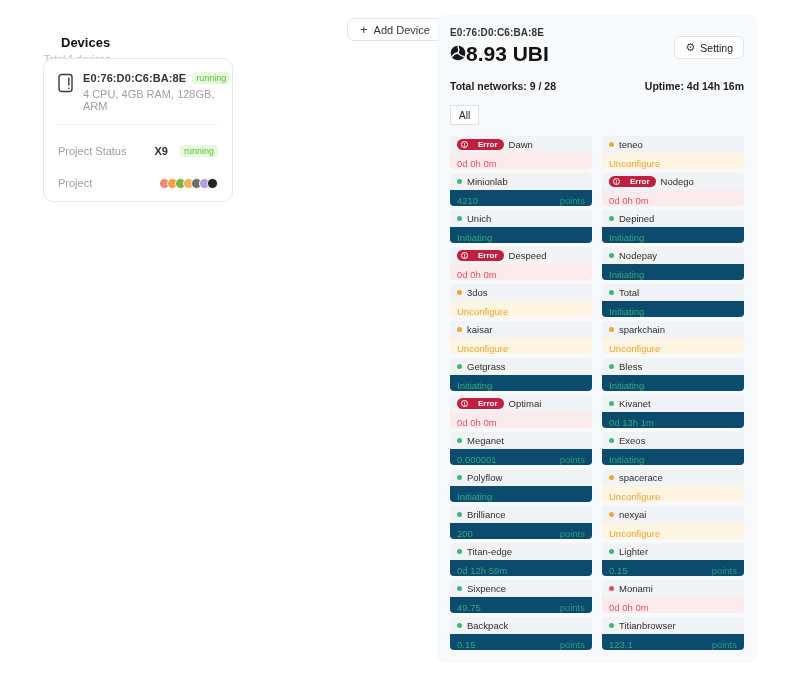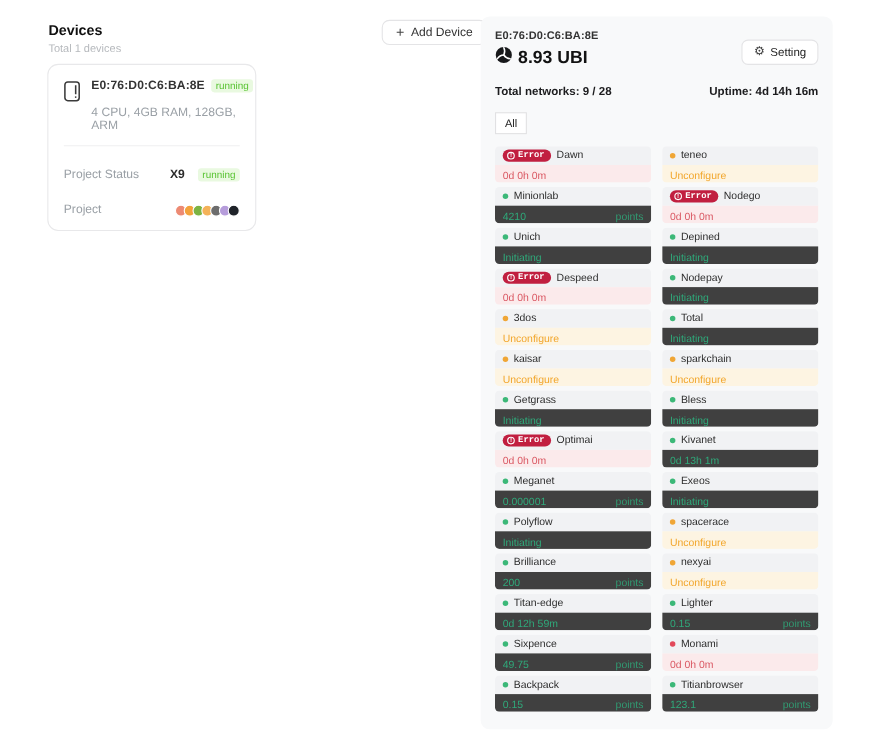--- a/index.html
+++ b/index.html
@@ -1,75 +1,75 @@
 <!DOCTYPE html>
 <html><head>
 <meta charset="utf-8">
 <style>
   * { margin:0; padding:0; box-sizing:border-box; }
   html,body { background:#fff; }
   body { width:800px; height:677px; font-family:"Liberation Sans", sans-serif; color:#222; }
   .page { position:relative; width:800px; height:677px; background:#fff; overflow:hidden; }
 
   
-  .left-head { position:absolute; left:44px; top:20px; }
+  .left-head { position:absolute; left:44px; top:35px;text-align:right; }
   .title { font-size:13px; font-weight:700; color:#101010; }
   .subtitle { font-size:10px; color:#b6b9bd; margin-top:4px; }
 
   .device-card { position:absolute; left:43px; top:58px; width:190px; background:#fff;
                  border:1px solid #e8e8ea; border-radius:10px; padding:13px 14px 12px; }
   .dc-top { display:flex; gap:9px; align-items:flex-start; }
   .dev-icon { flex:none; margin-top:1px; }
   .dc-line1 { display:flex; align-items:center; }
   .dc-mac { font-size:11px; font-weight:600; color:#333; letter-spacing:.1px; }
   .badge-run { background:#e9f9e0; color:#58c332; font-size:9px; padding:1px 4px; border-radius:3px; margin-left:6px; }
-  .dc-specs { font-size:11px; color:#9aa0a6; margin-top:12px; }
+  .dc-specs { font-size:11px; color:#9aa0a6; margin-top:4px; }
   .dc-div { border-top:1px solid #f1f1f2; margin-top:12px; }
   .dc-row { display:flex; justify-content:space-between; align-items:center; margin-top:20px; font-size:11px; }
   .dc-label { color:#9aa0a6; }
   .dc-right { display:flex; align-items:center; }
   .dc-x9 { color:#2b2b2b; font-weight:600; margin-right:6px; }
   .picons { display:flex; align-items:center; }
   .pico { width:11px; height:11px; border-radius:50%; margin-left:-3px; border:1px solid #fff; }
   .pico:first-child { margin-left:0; }
 
   
   .add-btn { position:absolute; left:347px; top:18px; display:inline-flex; align-items:center; gap:6px;
              background:#fff; border:1px solid #e4e4e6; border-radius:7px; padding:4px 12px;
              font-size:11px; color:#333; font-family:inherit; cursor:pointer; height:23px; }
   .plus { font-size:13px; line-height:1; color:#444; }
 
   
   .panel { position:absolute; left:437px; top:15px; width:320px; height:648px;
            background:#f8f9fa; border-radius:8px; padding:12px 13px; }
   .p-head { display:flex; justify-content:space-between; align-items:flex-start; }
   .p-mac { font-size:10px; font-weight:600; color:#333; letter-spacing:.1px; }
-  .p-bal { display:flex; align-items:center; gap:5px; font-size:16px; font-weight:700; color:#121212; margin-top:4px;text-align:right; }
+  .p-bal { display:flex; align-items:center; font-size:21px; font-weight:700; color:#121212; margin-top:4px;text-align:right; }
   .setting-btn { display:inline-flex; align-items:center; gap:5px; background:#fff; border:1px solid #e4e4e6;
                  border-radius:6px; padding:0 10px; height:23px; font-size:10.5px; color:#222;
                  font-family:inherit; cursor:pointer; margin-top:9px; }
   .gear { font-size:11px; color:#444; line-height:1; }
   .p-stats { display:flex; justify-content:space-between; margin-top:14px; font-size:10.5px; font-weight:700; color:#1c1c1e; }
   .all-chip { margin-top:13px; background:#fff; border:1px solid #e1e1e3; border-radius:0; padding:0 8px;
               height:20px; font-size:10px; color:#222; font-family:inherit; cursor:pointer; display:inline-block; }
 
   .grid { margin-top:11px; display:grid; grid-template-columns:1fr 1fr; column-gap:10px; row-gap:4px; }
   .card { border-radius:4px; overflow:hidden; cursor:pointer; }
   .card-head { background:#f1f2f4; height:17px; display:flex; align-items:center; padding:0 7px; gap:5px;
                font-size:9.5px; font-weight:500; color:#2d2d2d; }
   .dot { width:5px; height:5px; border-radius:50%; flex:none; }
   .dot-green  { background:#3cb878; }
   .dot-orange { background:#f0a636; }
   .dot-red    { background:#e2495a; }
-  .err-badge { display:inline-flex; align-items:center; gap:3px; background:#c11f40; color:#fff;
-               border-radius:8px; padding:1px 6px 1px 4px; font-size:8px; font-weight:700; flex:none;font-family:Liberation Mono, monospace; }
+  .err-badge { display:inline-flex; align-items:center; gap:10px; background:#c11f40; color:#fff;
+               border-radius:8px; padding:1px 6px 1px 4px; font-size:8px; font-weight:700; flex:none; }
   .errdot { width:7px; height:7px; border:1px solid #fff; border-radius:50%; font-size:5.5px; line-height:6px;
             text-align:center; display:inline-block; font-weight:700; }
   .val { height:16px; display:flex; align-items:flex-end; justify-content:space-between; padding:0 7px; font-size:9.5px; }
-  .tone-green  { background:#404040; color:#2fa97a; }
+  .tone-green  { background:#0c4a6e; color:#2fa97a; }
   .tone-orange { background:#fdf4e2; color:#f2a62b; }
   .tone-red    { background:#fbeaeb; color:#da5863; }
   .points { opacity:.85; }
 </style>
 </head>
 <body>
 
 <div class="page">
 
   <div class="left-head">

